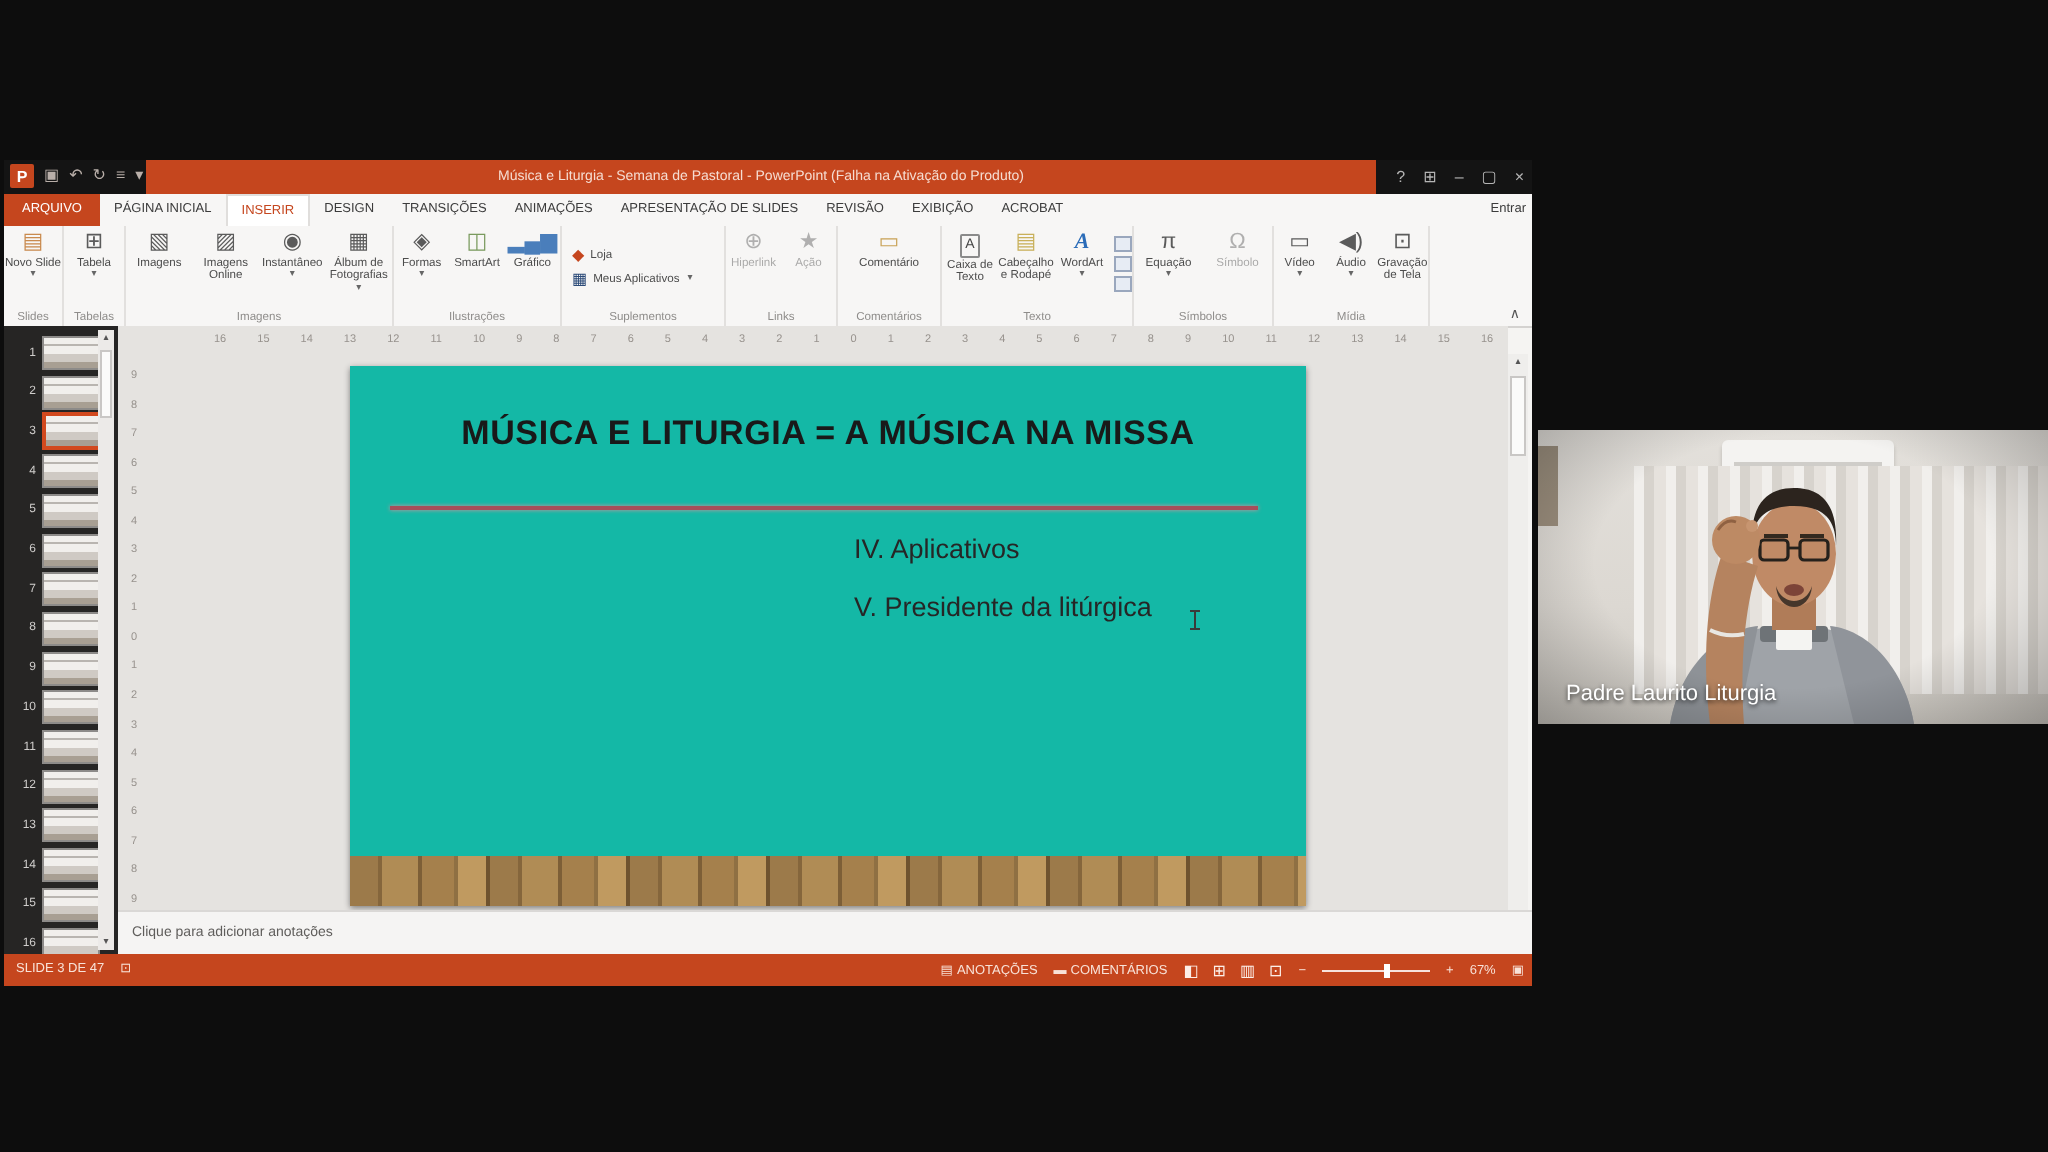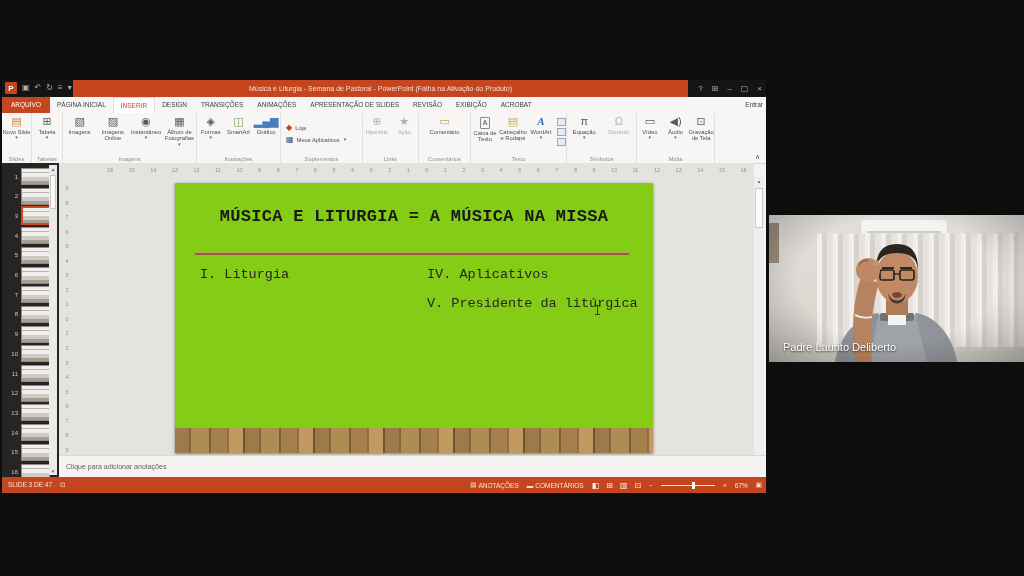--- a/index.html
+++ b/index.html
@@ -52,21 +52,21 @@
   .tp-scroll{position:absolute;right:2px;top:2px;bottom:2px;width:8px;background:#eceae8;}
   .tp-scroll .sa{display:block;width:100%;text-align:center;font-size:5px;color:#555;line-height:8px;}
   .tp-thumb{position:absolute;left:1px;top:10px;width:6px;height:34px;background:#fbfbfa;border:1px solid #c9c7c5;box-sizing:border-box;}
   .tp-down{position:absolute;bottom:0;left:0;width:100%;text-align:center;font-size:5px;color:#555;line-height:8px;}
   
   .edit-area{position:absolute;left:57px;top:83px;width:695px;height:292px;background:#e5e3e0;overflow:hidden;}
   .ruler-h{position:absolute;left:48px;top:1px;width:640px;height:11px;display:flex;justify-content:space-between;
            font-size:5.5px;color:#97928d;align-items:center;}
   .ruler-v{position:absolute;left:3px;top:22px;width:10px;height:268px;display:flex;flex-direction:column;justify-content:space-between;
            font-size:5.5px;color:#97928d;text-align:center;}
-  .slide{position:absolute;left:116px;top:20px;width:478px;height:270px;background:#84cc16;box-shadow:0 1px 3px rgba(0,0,0,.45);font-family:Liberation Mono, monospace;}
+  .slide{position:absolute;left:116px;top:20px;width:478px;height:270px;background:#14b8a6;box-shadow:0 1px 3px rgba(0,0,0,.45);}
   .s-title{position:absolute;left:0;top:24px;width:100%;text-align:center;font-size:17px;font-weight:bold;
            color:#191919;letter-spacing:.3px;}
   .s-line{position:absolute;left:20px;right:24px;top:70px;height:2px;background:#a64e5a;box-shadow:0 0 2px #d4919b;}
   .s-col{position:absolute;top:84px;font-size:13.5px;color:#262626;line-height:1.2;}
   .s-col.left{left:25px;width:228px;}
   .s-col.right{left:252px;width:220px;}
   .s-item{margin-bottom:13px;}
   .wood{position:absolute;left:0;right:0;bottom:0;height:25px;
         background:repeating-linear-gradient(90deg,#9c7a4a 0 14px,#85663c 14px 16px,#b08c55 16px 34px,#7d5f37 34px 36px,#a5804c 36px 52px,#8f7043 52px 54px,#c09a60 54px 68px,#6f532f 68px 70px);}
   .ibeam{position:absolute;left:422px;top:122px;width:1px;height:10px;background:#3a3a3a;}
@@ -426,21 +426,20 @@
           <span>5</span>
           <span>6</span>
           <span>7</span>
           <span>8</span>
           <span>9</span>
         </div>
       <div class="slide">
         <div class="s-title">MÚSICA E LITURGIA = A MÚSICA NA MISSA</div>
         <div class="s-line"></div>
         <div class="s-col left" id="s-left">
-            <div class="s-item">I. Liturgia</div>
           </div>
         <div class="s-col right" id="s-right">
             <div class="s-item">IV. Aplicativos</div>
             <div class="s-item">V. Presidente da litúrgica</div>
           </div>
         <div class="ibeam"></div>
         <div class="wood"></div>
       </div>
     </div>
 
@@ -515,16 +514,16 @@
       <ellipse cx="128" cy="80" rx="5" ry="3" fill="#7c4438"></ellipse>
 
       <path d="M86,147 C82,115 84,85 92,62 L110,68 C103,90 101,118 103,147 Z" fill="#b5835f"></path>
       <circle cx="99" cy="55" r="12" fill="#bd8a64"></circle>
       <path d="M90,50 q4,-6 9,-4" stroke="#8f6142" stroke-width="1.4" fill="none"></path>
       <circle cx="107" cy="48" r="3" fill="#c79570"></circle>
 
       <path d="M86,100 q8,4 17,2" stroke="#e8e6e2" stroke-width="2" fill="none"></path>
     </svg>
     <div class="vignette"></div>
-    <div class="cam-name">Padre Laurito Deliberto</div>
+    <div class="cam-name">Padre Laurito Liturgia</div>
   </div>
 
 </div>
 
 </body></html>

